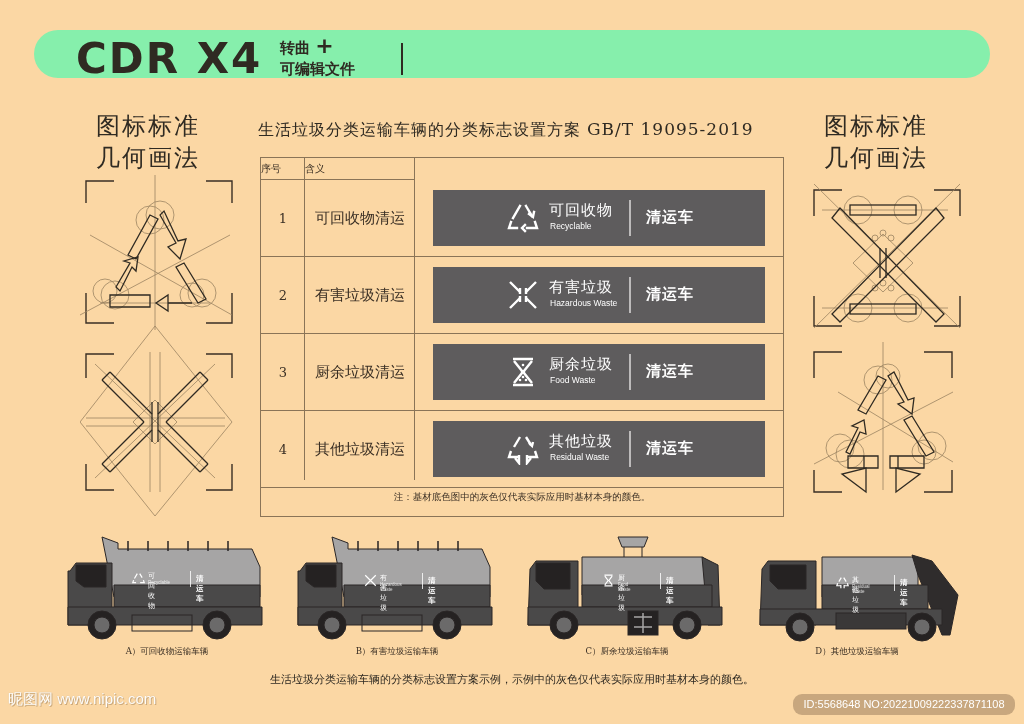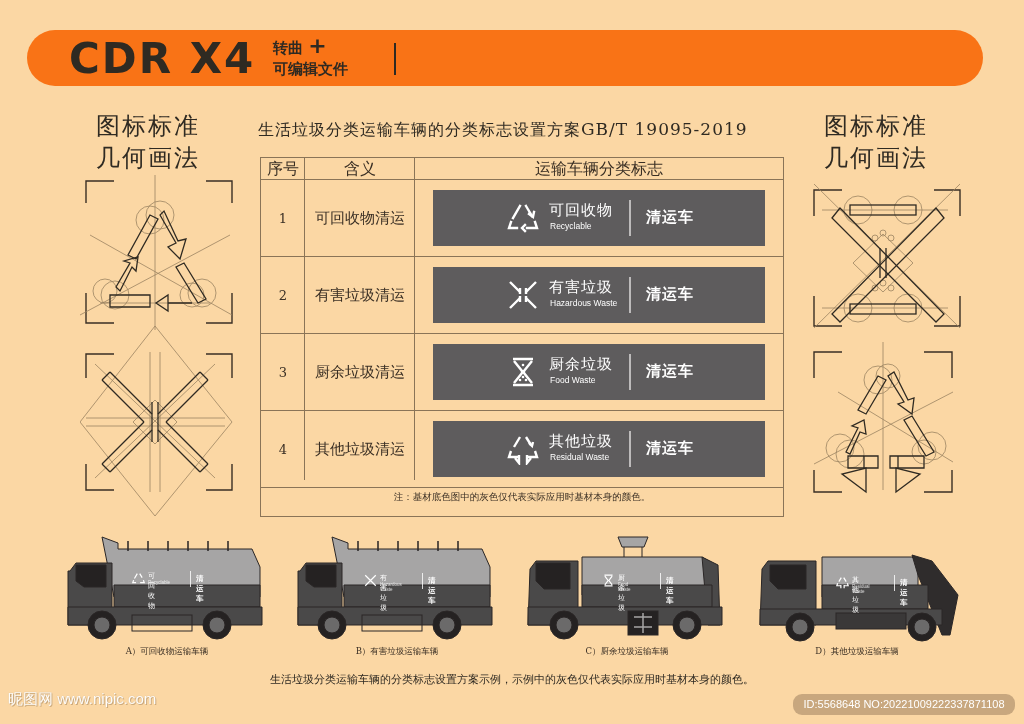--- a/index.html
+++ b/index.html
@@ -1,34 +1,34 @@
 <!DOCTYPE html>
 <html><head>
 <meta charset="utf-8">
 <style>
   * { box-sizing: border-box; margin: 0; padding: 0; }
   html, body { width: 1024px; height: 724px; overflow: hidden; }
   body { background: #fbd7a4; font-family: "DejaVu Sans", sans-serif; color: #3a2f24; position: relative; }
 
-  .banner { position: absolute; left: 27px; top: 30px; width: 956px; height: 56px; background: #f97316; border-radius: 28px; }
+  .banner { position: absolute; left: 34px; top: 30px; width: 956px; height: 48px; background: #86efac; border-radius: 28px; }
   .banner .cdr { position: absolute; left: 42px; top: 4px; font-family: "DejaVu Sans", sans-serif; font-weight: bold; font-size: 42px; letter-spacing: 2px; color: #2f2a22; }
   .banner .sub { position: absolute; left: 246px; top: 7px; font-size: 15px; font-weight: bold; line-height: 21px; color: #2f2a22; }
   .banner .sub .plus { font-size: 22px; line-height: 18px; }
   .banner .sep { position: absolute; left: 367px; top: 13px; width: 2px; height: 32px; background: #2f2a22; }
   .banner .title { position: absolute; left: 386px; top: 5px; font-family: "DejaVu Serif", serif; font-size: 37px; color: #2f2a22; letter-spacing: 1px; }
 
   .side-title { position: absolute; font-family: Liberation Mono, monospace; font-size: 24px; line-height: 32px; text-align: center; color: #2f2a22; letter-spacing: 2px; }
 
   .geo { position: absolute; }
 
   .tbl-title { position: absolute; left: 258px; top: 119px; font-family: "DejaVu Serif", serif; font-size: 16px; color: #2f2a22; letter-spacing: 1px; }
-  .tbl-title .std { font-size: 17px; }
+  .tbl-title .std { font-size: 17px; margin-left: 6px; }
 
   .table { position: absolute; left: 260px; top: 157px; width: 524px; height: 360px; border: 1px solid #8a7457; }
-  .th { position: absolute; top: 0; height: 22px; font-family: "DejaVu Serif", serif; font-size: 16px; line-height: 22px; text-align: center; border-bottom: 1px solid #8a7457; color: #3a2f24; }
+  .th { position: absolute; top: 0; height: 22px; font-family: "DejaVu Serif", serif; font-size: 10px; line-height: 22px; text-align: left; border-bottom: 1px solid #8a7457; color: #3a2f24; }
   .col-b { position: absolute; top: 0; bottom: 36px; width: 1px; background: #8a7457; }
   .row { position: absolute; left: 0; width: 522px; height: 77px; border-bottom: 1px solid #8a7457; }
   .row .num { position: absolute; left: 0; width: 44px; top: 0; height: 77px; line-height: 77px; text-align: center; font-family: "DejaVu Serif", serif; font-size: 13px; }
   .row .mean { position: absolute; left: 44px; width: 110px; top: 0; height: 77px; line-height: 77px; text-align: center; font-family: "DejaVu Serif", serif; font-size: 15px; }
   .sign { position: absolute; left: 172px; top: 10px; width: 332px; height: 56px; background: #5e5c5d; color: #fff; }
   .sign .ico { position: absolute; left: 74px; top: 12px; width: 32px; height: 32px; }
   .sign .cn { position: absolute; left: 116px; top: 11px; font-size: 15px; letter-spacing: 1px; }
   .sign .en { position: absolute; left: 117px; top: 31px; font-size: 8.5px; font-family: "Liberation Sans", sans-serif; }
   .sign .vsep { position: absolute; left: 196px; top: 10px; width: 2px; height: 36px; background: #bdbbbb; }
   .sign .lbl { position: absolute; left: 213px; top: 18px; font-size: 15px; font-weight: bold; letter-spacing: 1px; }
@@ -175,21 +175,20 @@
   </g>
 </svg>
 
 <div class="tbl-title">
   <span>生活垃圾分类运输车辆的分类标志设置方案</span><span class="std">GB/T 19095-2019</span>
 </div>
 
 <div class="table">
   <div class="th" style="left:0;width:44px;">序号</div>
   <div class="th" style="left:44px;width:110px;">含义</div>
-  <div class="th" style="left:154px;width:368px;">运输车辆分类标志</div>
   <div class="col-b" style="left:43px;"></div>
   <div class="col-b" style="left:153px;"></div>
 
   <div class="row" style="top:22px;">
     <div class="num">1</div>
     <div class="mean">可回收物清运</div>
     <div class="sign">
       <svg class="ico" viewBox="0 0 32 32">
         <g fill="none" stroke="#fff" stroke-width="2.4" stroke-linecap="square">
           <path d="M13 4 L6 16"></path>

